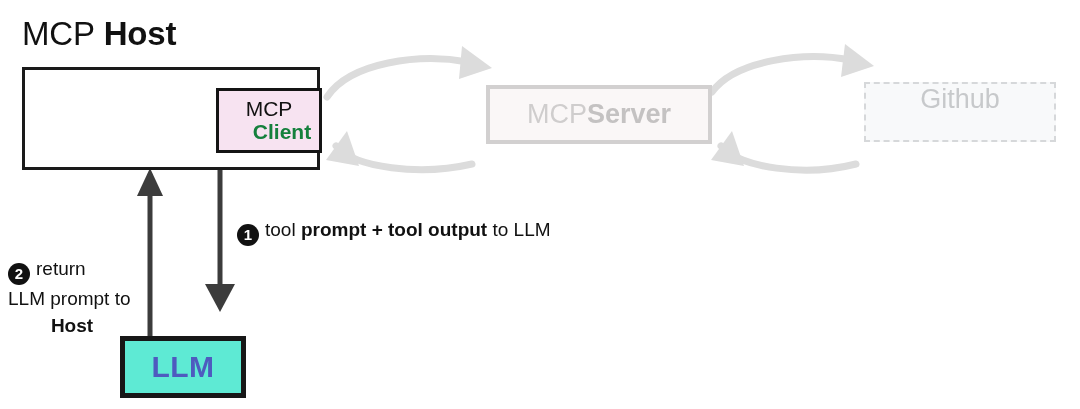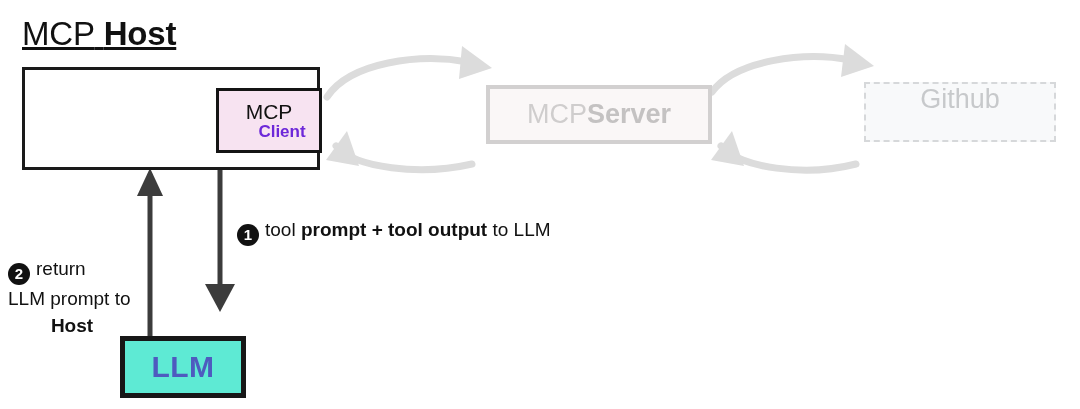--- a/index.html
+++ b/index.html
@@ -32,21 +32,20 @@
   
   .host-title {
     position: absolute;
     left: 22px;
     top: 14px;
     font-size: 33px;
     line-height: 40px;
     color: #111111;
     letter-spacing: -0.2px;
     white-space: nowrap;
-    text-decoration: underline;
   }
   .host-title .w-reg { font-weight: 400; }
   .host-title .w-bold { font-weight: 700; }
 
   
   .host-box {
     position: absolute;
     left: 22px;
     top: 67px;
     width: 298px;
@@ -71,23 +70,23 @@
     align-items: center;
     justify-content: center;
     line-height: 1.05;
   }
   .client-box .line1 {
     font-size: 21px;
     font-weight: 400;
     color: #111111;
   }
   .client-box .line2 {
-    font-size: 17px;
-    font-weight: 700;
-    color: #6d28d9;
+    font-size: 21px;
+    font-weight: 700;
+    color: #15803d;
     margin-left: 26px;
   }
 
   
   .server-box {
     position: absolute;
     left: 486px;
     top: 85px;
     width: 226px;
     height: 59px;

